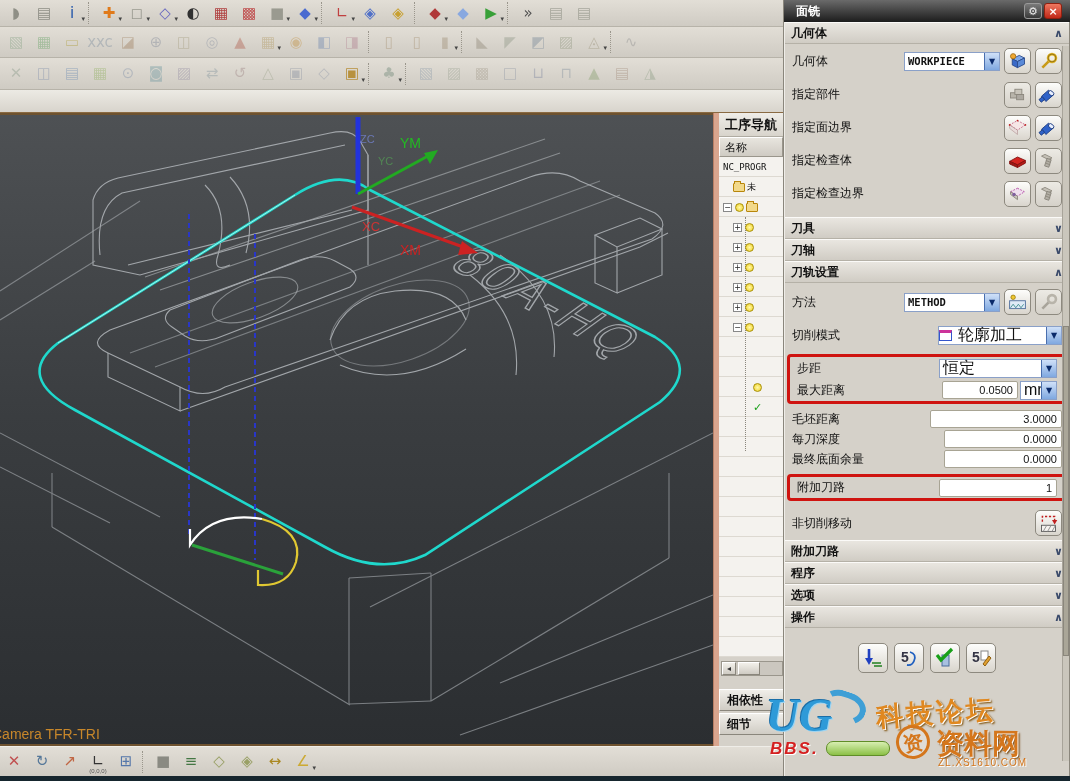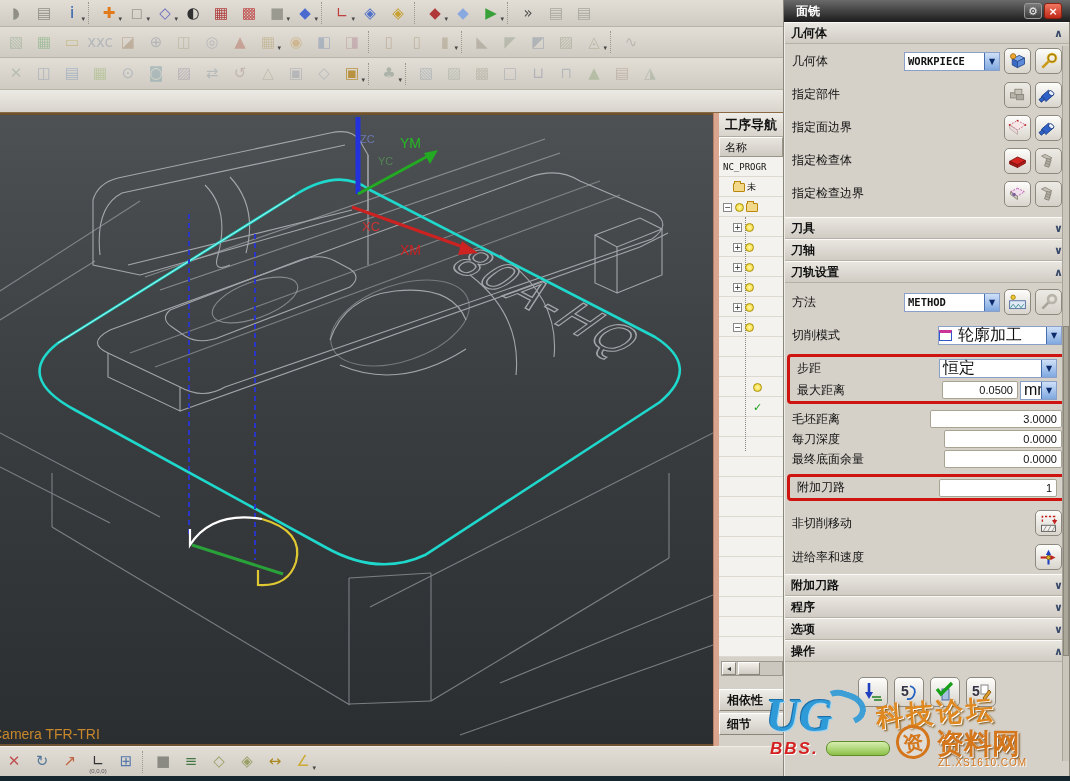--- a/index.html
+++ b/index.html
@@ -739,33 +739,20 @@
         <span class="spacer"></span>
         <span class="ibtn">
           <svg viewBox="0 0 24 24">
               <rect x="4" y="14" width="16" height="7" fill="#f4f2ee" stroke="#555"></rect>
               <path d="M6 21 l4-7 M11 21 l4-7 M16 21 l4-7" stroke="#888"></path>
               <path d="M5 10 V4 H19 V10" stroke="#c02020" stroke-width="1.6" fill="none" stroke-dasharray="2.5,2"></path>
               <polygon points="19,13 16,8 22,8" fill="#c02020"></polygon>
             </svg>
         </span>
       </div>
-      <div class="drow" style="height:34px">
-        <span class="lbl">进给率和速度</span>
-        <span class="spacer"></span>
-        <span class="ibtn">
-          <svg viewBox="0 0 24 24">
-              <path d="M3 12 H15" stroke="#c02020" stroke-width="2.4"></path>
-              <polygon points="20,12 14,9 14,15" fill="#c02020"></polygon>
-              <path d="M12 20 V8" stroke="#2040c0" stroke-width="2.4"></path>
-              <polygon points="12,3 9,9 15,9" fill="#2040c0"></polygon>
-              <circle cx="12" cy="12" r="2.2" fill="#e0b428" stroke="#806008"></circle>
-            </svg>
-        </span>
-      </div>
 
       <div class="sect-hdr">
         <span>附加刀路</span>
         <span class="arrow">∨</span>
       </div>
       <div class="sect-hdr">
         <span>程序</span>
         <span class="arrow">∨</span>
       </div>
       <div class="sect-hdr">

